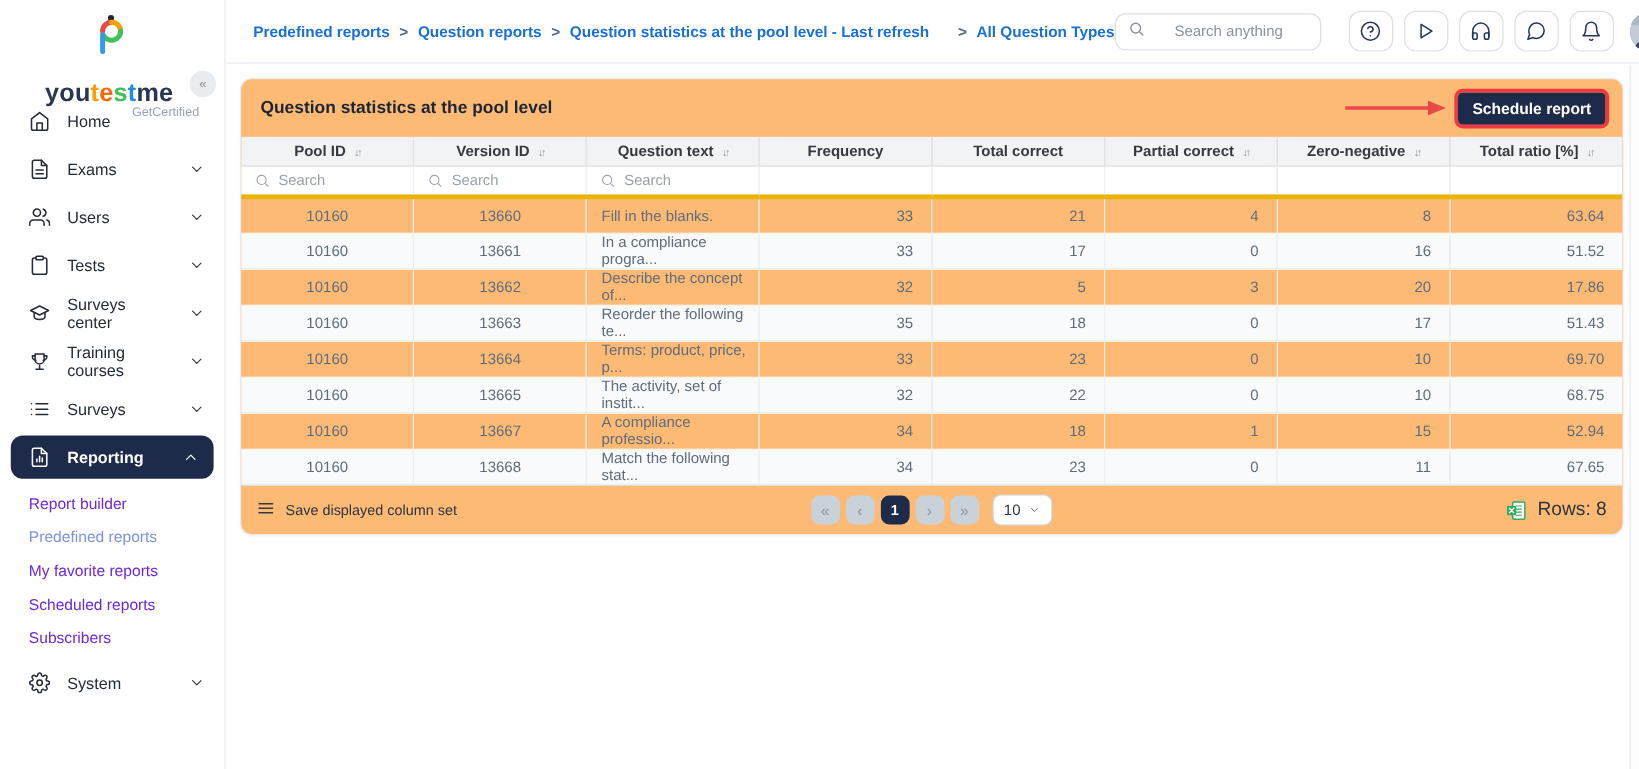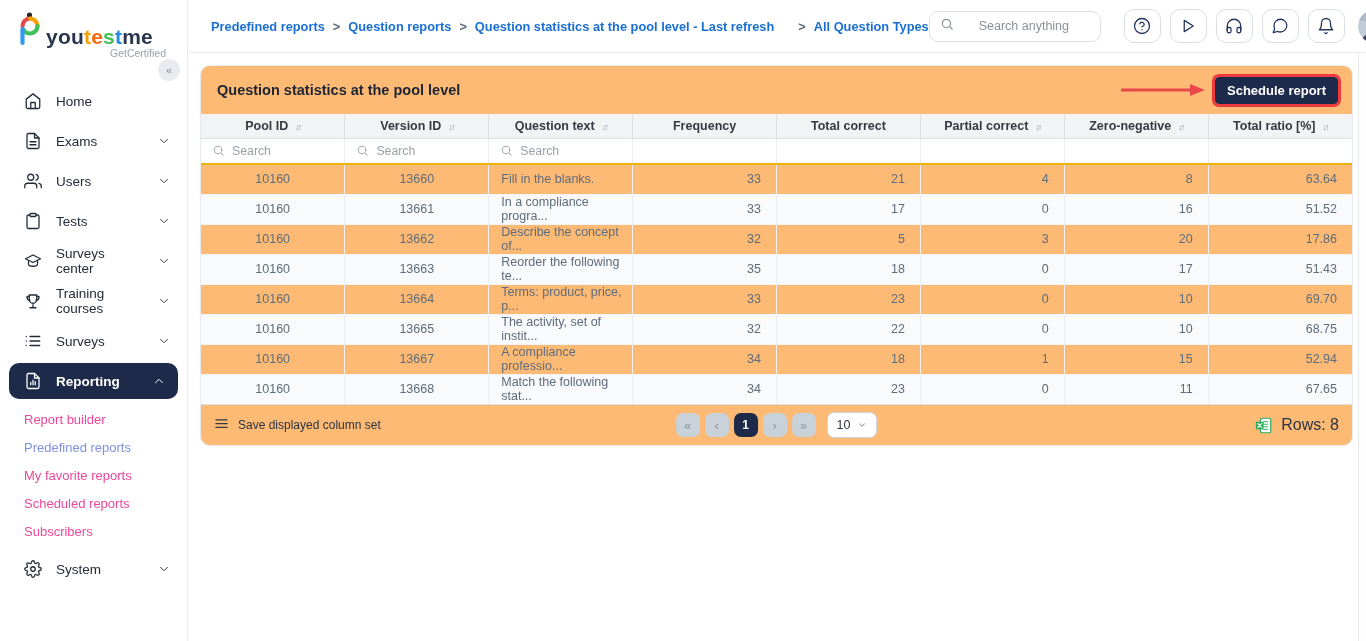--- a/index.html
+++ b/index.html
@@ -9,39 +9,39 @@
     --navy:#1e2a4a; --crumb-blue:#1a6fd4; --sub-blue:#7d92e3;
     --red:#ee3a3c; --green:#2eab5c;
     --border:#e7ebee; --border2:#dee2e6;
   }
   .app{ position:relative; width:1366px; height:641px; }
 
   
   .sidebar{ position:absolute; left:0; top:0; width:188px; height:641px;
     background:#fff; border-right:1px solid var(--border); }
   .logo-block{ position:absolute; top:12px; left:16px; width:150px; }
-  .logo-row{ display:flex; align-items:flex-end; gap:6px; }
+  .logo-row{ display:flex; align-items:center; gap:6px;flex-direction:column; }
   .logo-mark svg{ width:24px; height:38px; }
   .logo-text{ font-size:21px; font-weight:700; letter-spacing:.2px; line-height:34px; }
   .logo-tagline{ text-align:right; font-size:10.5px; color:#9aa3ad; margin-top:-7px; }
   .collapse-btn{ position:absolute; top:59px; right:7px; width:22px; height:22px;
     border:none; border-radius:50%; background:#e9ecef; color:#868e96; font-size:11px;
     display:flex; align-items:center; justify-content:center; cursor:pointer; }
   .side-nav{ position:absolute; top:81px; left:0; right:0; }
   .nav-item{ height:40px; display:flex; align-items:center; gap:14px;
     padding:0 16px 0 24px; font-size:13.5px; font-weight:500; color:#222b38; cursor:pointer; }
   .nav-icon{ display:flex; } .nav-icon svg{ width:18px; height:18px; }
   .nav-chev{ margin-left:auto; display:flex; color:#343a40; }
   .nav-chev svg{ width:14px; height:14px; }
   .nav-item.active{ background:var(--navy); color:#fff; border-radius:10px;
     margin:2px 9px; height:36px; padding:0 12px 0 15px; font-weight:700; }
   .nav-item.active .nav-chev{ color:#fff; }
   .nav-sub{ padding:4px 0; }
   .sub-item{ height:28px; display:flex; align-items:center; padding-left:24px;
-    font-size:13px; color:#ec4899; cursor:pointer; }
+    font-size:13px; color:#6d28d9; cursor:pointer; }
   .sub-item.selected{ color:var(--sub-blue); }
 
   
   .topbar{ position:absolute; left:189px; right:0; top:0; height:53px; background:#fff;
     border-bottom:1px solid var(--border); display:flex; align-items:center;
     padding:0 12px 0 22px; }
   .breadcrumb{ display:flex; align-items:center; font-size:12.8px; font-weight:700;
     color:var(--crumb-blue); white-space:nowrap; }
   .crumb{ text-decoration:none; color:var(--crumb-blue); cursor:pointer; }
   .sep{ margin:0 8px; color:#5b6674; font-weight:600; }
@@ -77,21 +77,21 @@
 
   
   table{ width:100%; border-collapse:collapse; table-layout:fixed; }
   col{ width:12.5%; }
   .head-row th{ background:#f1f3f5; height:24px; font-size:12.5px; font-weight:600;
     color:#343a40; border-right:1px solid #dfe3e7; border-bottom:1px solid var(--border2);
     text-align:center; cursor:pointer; }
   .head-row th:last-child{ border-right:none; }
   .sort-glyph{ font-size:9px; letter-spacing:-2px; color:#8a929b; margin-left:7px; }
   .filter-row th{ background:#fff; height:26px; border-right:1px solid #edf0f2;
-    border-bottom:2px solid #eab308; font-weight:400; }
+    border-bottom:4px solid #eab308; font-weight:400; }
   .filter-row th:last-child{ border-right:none; }
   .filter-box{ display:flex; align-items:center; gap:7px; padding-left:11px; color:#98a1ab; }
   .filter-box svg{ width:13px; height:13px; flex:none; }
   .filter-box input{ border:none; outline:none; width:75%; font-size:12.3px;
     color:#495057; background:transparent; font-family:inherit; }
   .filter-box input::placeholder{ color:#98a1ab; }
   tbody td{ height:30px; font-size:12.5px; color:#5f6c7b;
     border-right:1px solid #edf0f2; border-top:1px solid #f1f3f5; }
   tbody td:last-child{ border-right:none; }
   tbody tr:nth-child(even){ background:#f8fafb; }

